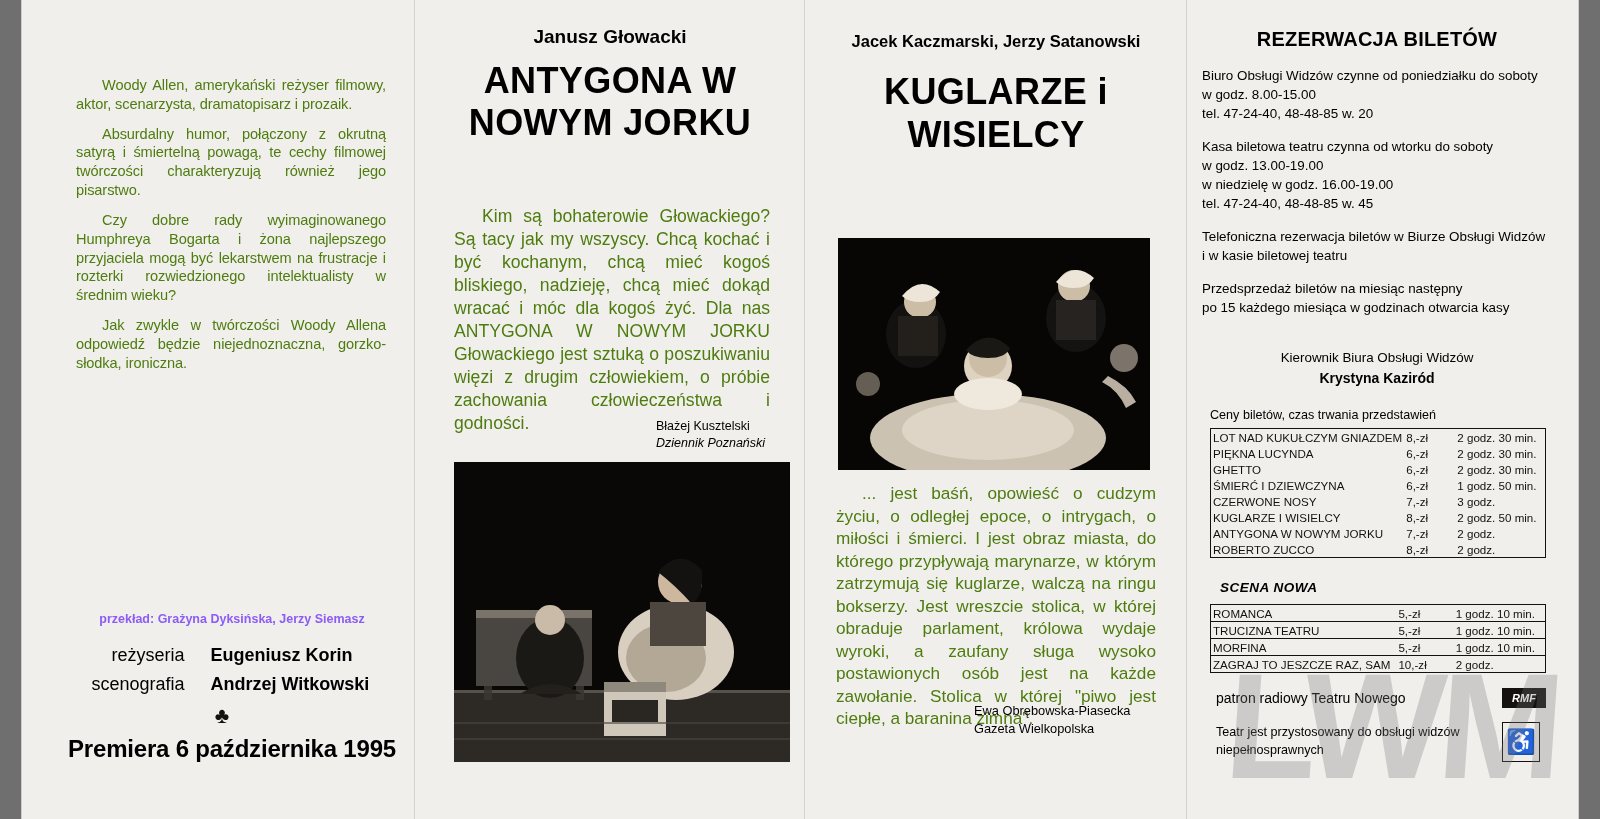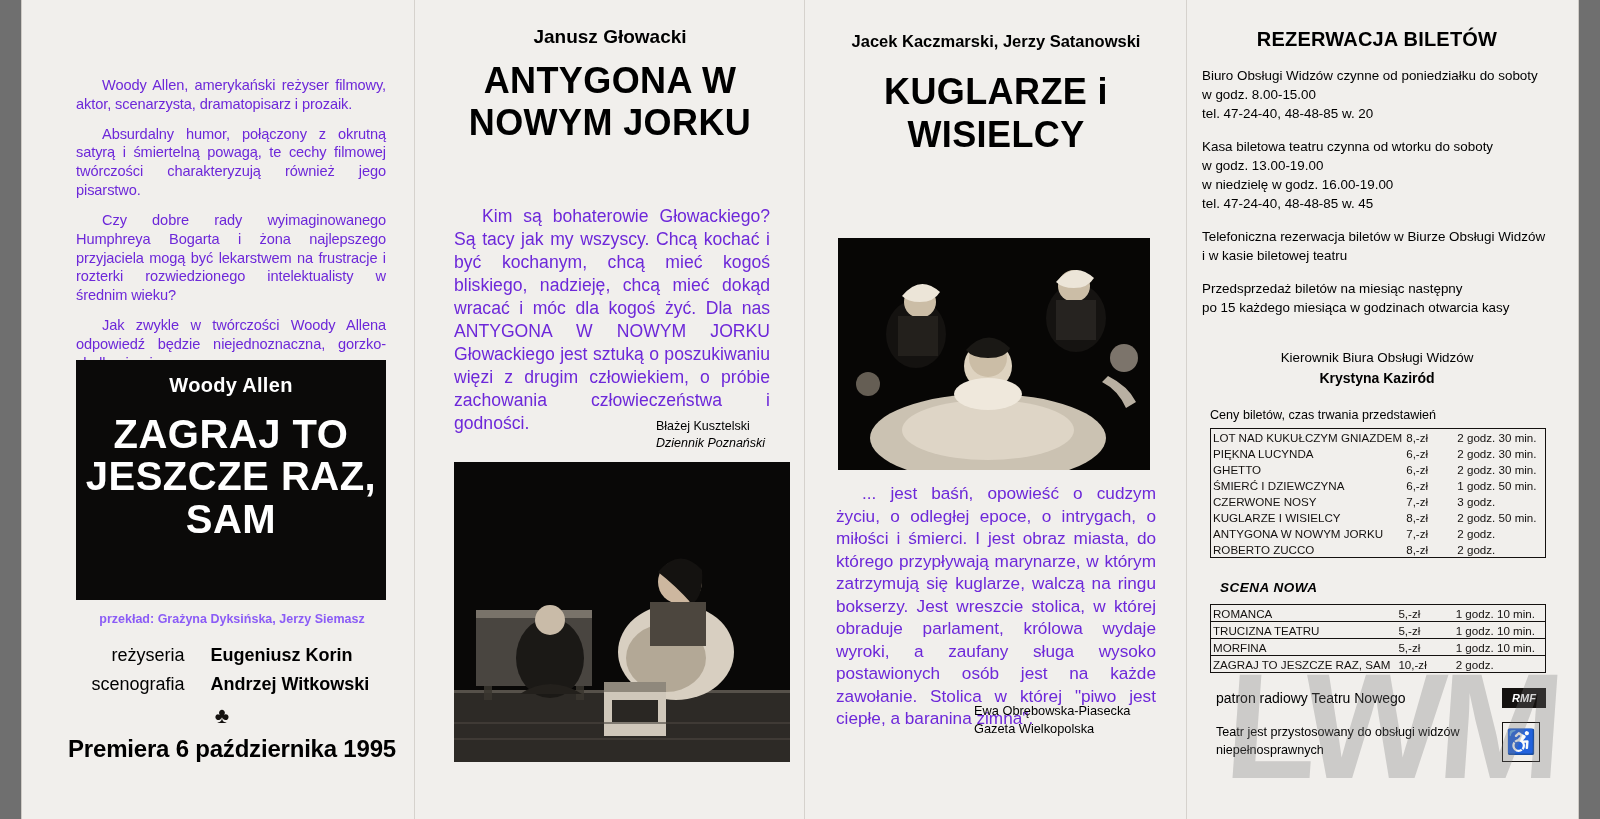--- a/index.html
+++ b/index.html
@@ -22,21 +22,21 @@
     padding:0; 
   }
   
   #col1 { left:30px;  width:340px; }
   #col2 { left:412px; width:352px; }
   #col3 { left:800px; width:348px; }
   #col4 { left:1180px; width:350px; }
 
   .p {
     font-family:"Liberation Sans", sans-serif;
-    color:#6d28d9;
+    color:#4d7c0f;
     text-align:justify;
     line-height:1.28;
   }
 
   
   #col1 .body { position:absolute; top:76px; left:24px; width:310px; font-size:14.6px; letter-spacing:-0.1px; }
   #col1 .body p { margin:0 0 11px 0; text-indent:26px; text-align:justify; line-height:1.29; }
 
   .black-box {
     position:absolute; left:24px; top:360px; width:310px; height:240px;
@@ -138,24 +138,20 @@
   <div class="fold" style="left:1164px;"></div>
 
   <div class="col" id="col1">
     <div class="body p">
       <p>Woody Allen, amerykański reżyser filmowy, aktor, scenarzysta, dramatopisarz i prozaik.</p>
       <p>Absurdalny humor, połączony z okrutną satyrą i śmiertelną powagą, te cechy filmowej twórczości charakteryzują również jego pisarstwo.</p>
       <p>Czy dobre rady wyimaginowanego Humphreya Bogarta i żona najlepszego przyjaciela mogą być lekarstwem na frustracje i rozterki rozwiedzionego intelektualisty w średnim wieku?</p>
       <p>Jak zwykle w twórczości Woody Allena odpowiedź będzie niejednoznaczna, gorzko-słodka, ironiczna.</p>
     </div>
 
-    <div class="black-box">
-      <div class="author">Woody Allen</div>
-      <div class="title">ZAGRAJ TO JESZCZE RAZ, SAM</div>
-    </div>
 
     <div class="translate">przekład: Grażyna Dyksińska, Jerzy Siemasz</div>
 
     <div class="credits">
       <div class="row">
         <div class="lbl">reżyseria</div>
         <div class="val">Eugeniusz Korin</div>
       </div>
       <div class="row">
         <div class="lbl">scenografia</div>

